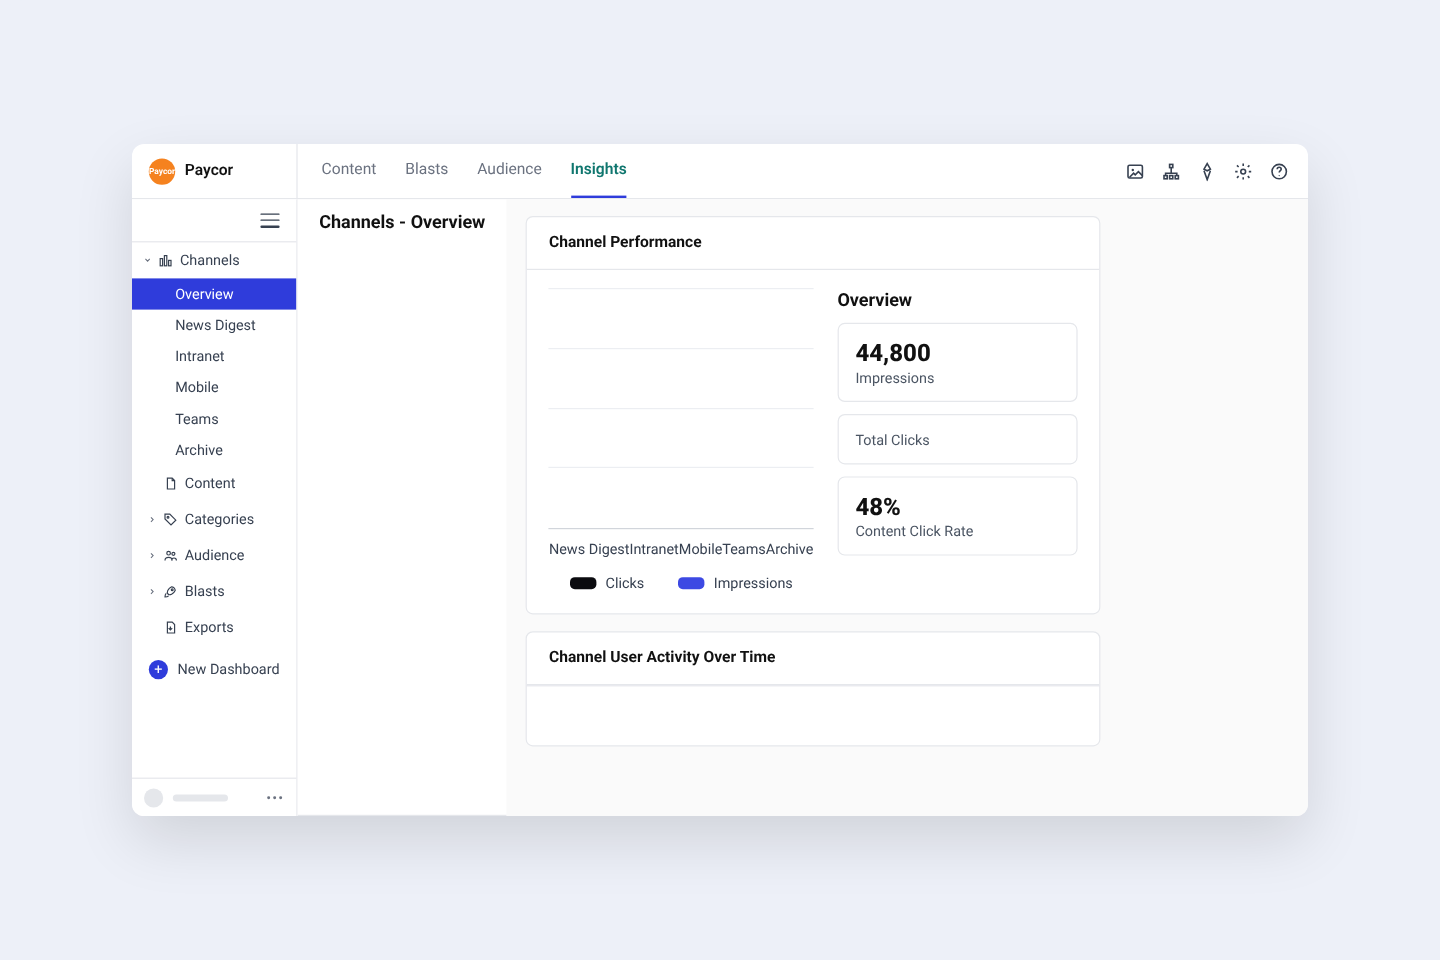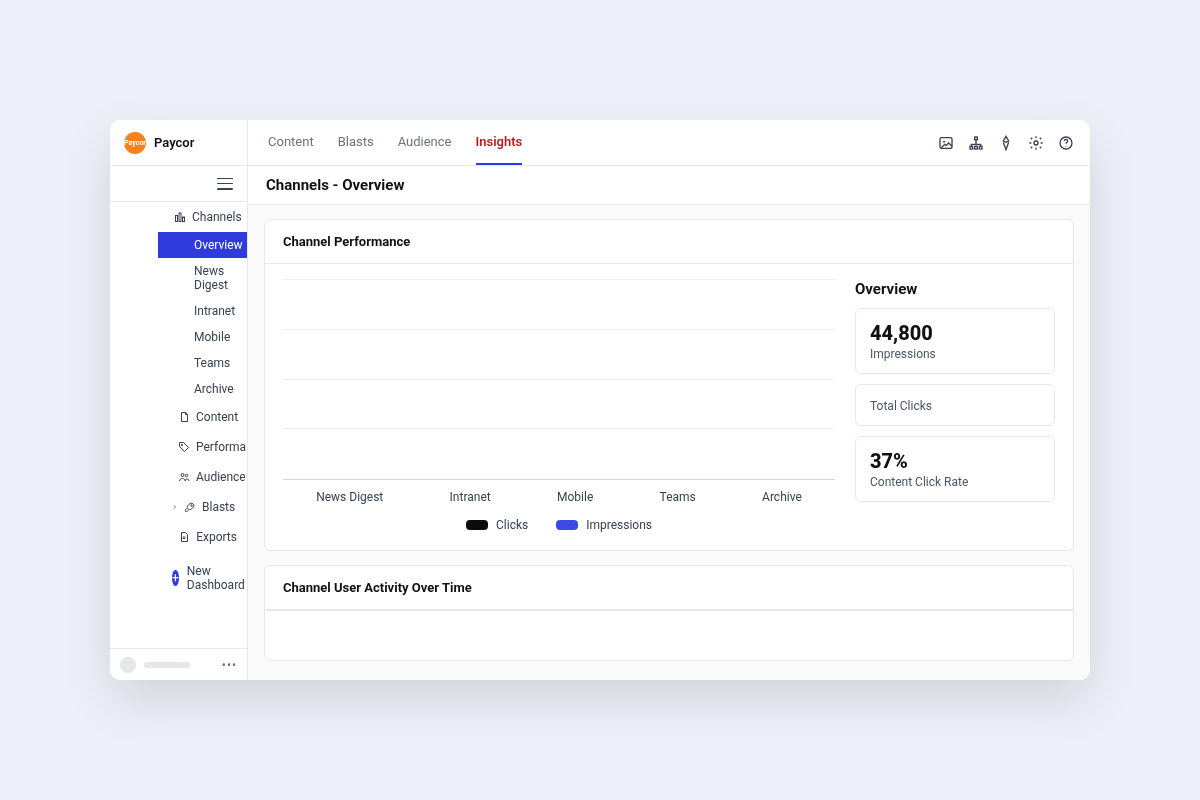--- a/index.html
+++ b/index.html
@@ -75,21 +75,21 @@
 .topnav-item {
   font-size: 13px;
   color: #6b7280;
   cursor: pointer;
   height: 100%;
   display: flex;
   align-items: center;
   border-bottom: 2px solid transparent;
 }
 .topnav-item.active {
-  color: #b91c1c;
+  color: #0f766e;
   font-weight: 600;
   border-bottom: 2px solid #2f3cdb;
 }
 .topbar-icons {
   margin-left: auto;
   display: flex;
   gap: 14px;
   align-items: center;
 }
 .topbar-icons .ico {
@@ -130,21 +130,20 @@
   display: block;
   height: 1.5px;
   background: #374151;
   border-radius: 1px;
 }
 .side-nav {
   flex: 1;
   overflow-y: auto;
   font-size: 12px;
   color: #374151;
-  padding-left: 48px;
 }
 .side-group-header {
   display: flex;
   align-items: center;
   gap: 6px;
   padding: 8px 10px;
   cursor: pointer;
 }
 .side-caret {
   width: 6px;
@@ -221,21 +220,21 @@
   font-size: 12px;
   color: #6b7280;
   letter-spacing: 1px;
   cursor: pointer;
 }
 .main {
   flex: 1;
   background: #fafafa;
   overflow-y: auto;
   display: flex;
-  flex-direction: column;
+  flex-direction: row;
 }
 .page-title {
   background: #fff;
   border-bottom: 1px solid #e5e7eb;
   padding: 10px 18px;
   font-size: 15px;
   font-weight: 700;
   color: #111;
 }
 .content-area {
@@ -449,21 +448,21 @@
           </div>
 
           <div class="side-item">
             <svg class="side-caret" viewBox="0 0 10 10">
                 <path d="M3 2l3 3-3 3" fill="none" stroke="currentColor" stroke-width="1.5"></path>
               </svg>
             <svg class="side-icon" viewBox="0 0 24 24" fill="none" stroke="currentColor" stroke-width="2">
                 <path d="M3 3h8l10 10-8 8L3 11z"></path>
                 <circle cx="8" cy="8" r="1.5"></circle>
               </svg>
-            <span class="side-label">Performance</span>
+            <span class="side-label">Categories</span>
           </div>
 
           <div class="side-item">
             <svg class="side-caret" viewBox="0 0 10 10">
                 <path d="M3 2l3 3-3 3" fill="none" stroke="currentColor" stroke-width="1.5"></path>
               </svg>
             <svg class="side-icon" viewBox="0 0 24 24" fill="none" stroke="currentColor" stroke-width="2">
                 <circle cx="9" cy="8" r="3"></circle>
                 <circle cx="17" cy="9" r="2.5"></circle>
                 <path d="M3 20c0-3 3-5 6-5s6 2 6 5M14 20c0-2.5 2-4 4-4s4 1.5 4 4"></path>
@@ -565,21 +564,21 @@
                 <div class="stats-title">Overview</div>
                 <div id="stats-list">
                     <div class="stat-card">
                       <div class="stat-value">44,800</div>
                       <div class="stat-label">Impressions</div>
                     </div>
                     <div class="stat-card">
                       <div class="stat-label">Total Clicks</div>
                     </div>
                     <div class="stat-card">
-                      <div class="stat-value">37%</div>
+                      <div class="stat-value">48%</div>
                       <div class="stat-label">Content Click Rate</div>
                     </div>
                   </div>
               </div>
 
             </div>
           </div>
 
           <div class="card">
             <div class="card-header">Channel User Activity Over Time</div>

